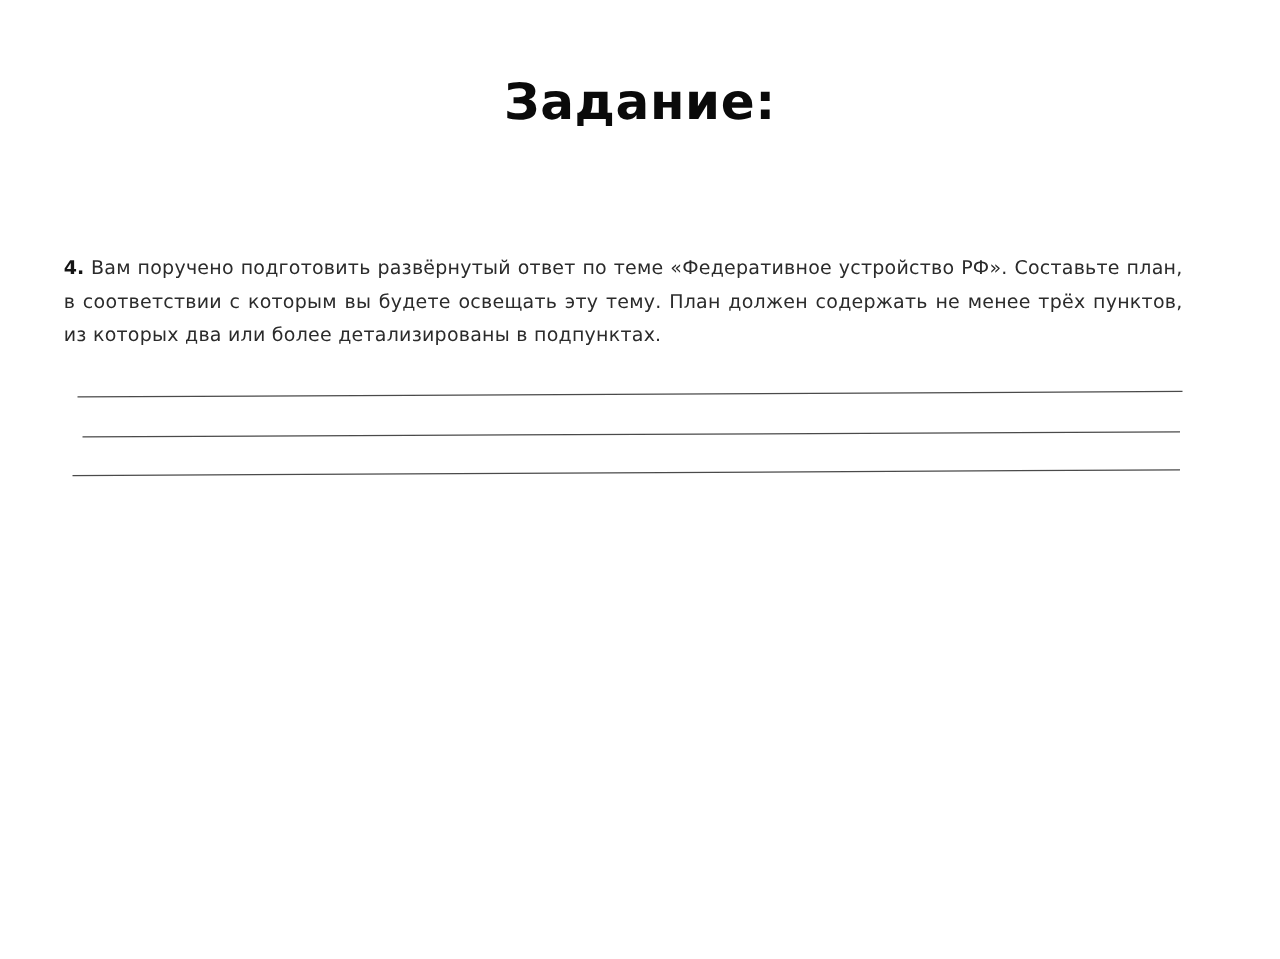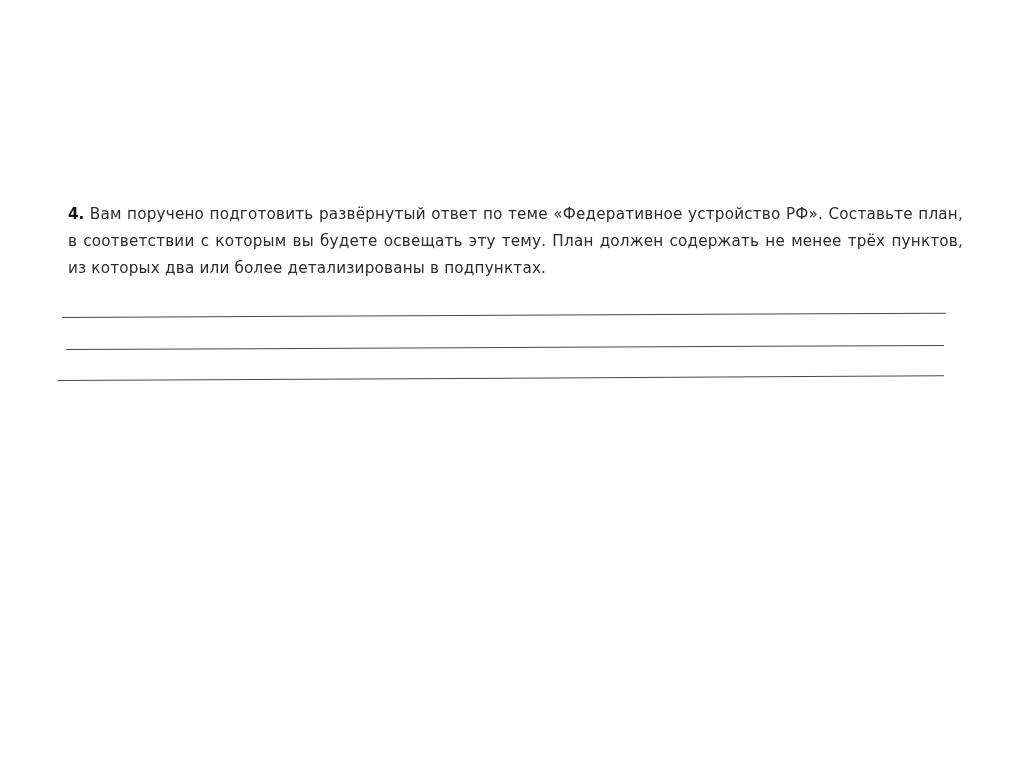--- a/index.html
+++ b/index.html
@@ -33,21 +33,21 @@
     font-weight: bold;
     letter-spacing: 0.5px;
     line-height: 1.2;
     color: #0a0a0a;
     font-family: "DejaVu Sans", sans-serif;
   }
 
   
   .scan-block {
     position: absolute;
-    left: 68px;
+    left: 51px;
     top: 186px;
     width: 895px;
   }
 
   .scan-text {
     font-family: "DejaVu Sans", sans-serif;
     font-size: 15.2px;
     line-height: 1.78;
     color: #2b2b2b;
     text-align: justify;
@@ -93,20 +93,21 @@
     top: 80px;
     width: 886px;
     transform: rotate(-0.30deg);
   }
 </style>
 </head>
 <body>
 
 <div class="slide">
 
+  <div class="slide-title">Задание:</div>
 
   <div class="scan-block">
     <p class="scan-text">
       <span class="q-num">4.</span>
       <span>Вам поручено подготовить развёрнутый ответ по теме «Федеративное устройство РФ». Составьте план, в соответствии с которым вы будете освещать эту тему. План должен содержать не менее трёх пунктов, из которых два или более детализированы в подпунктах.</span>
     </p>
   </div>
 
   <div class="lines">
     <div class="rule l1"></div>

